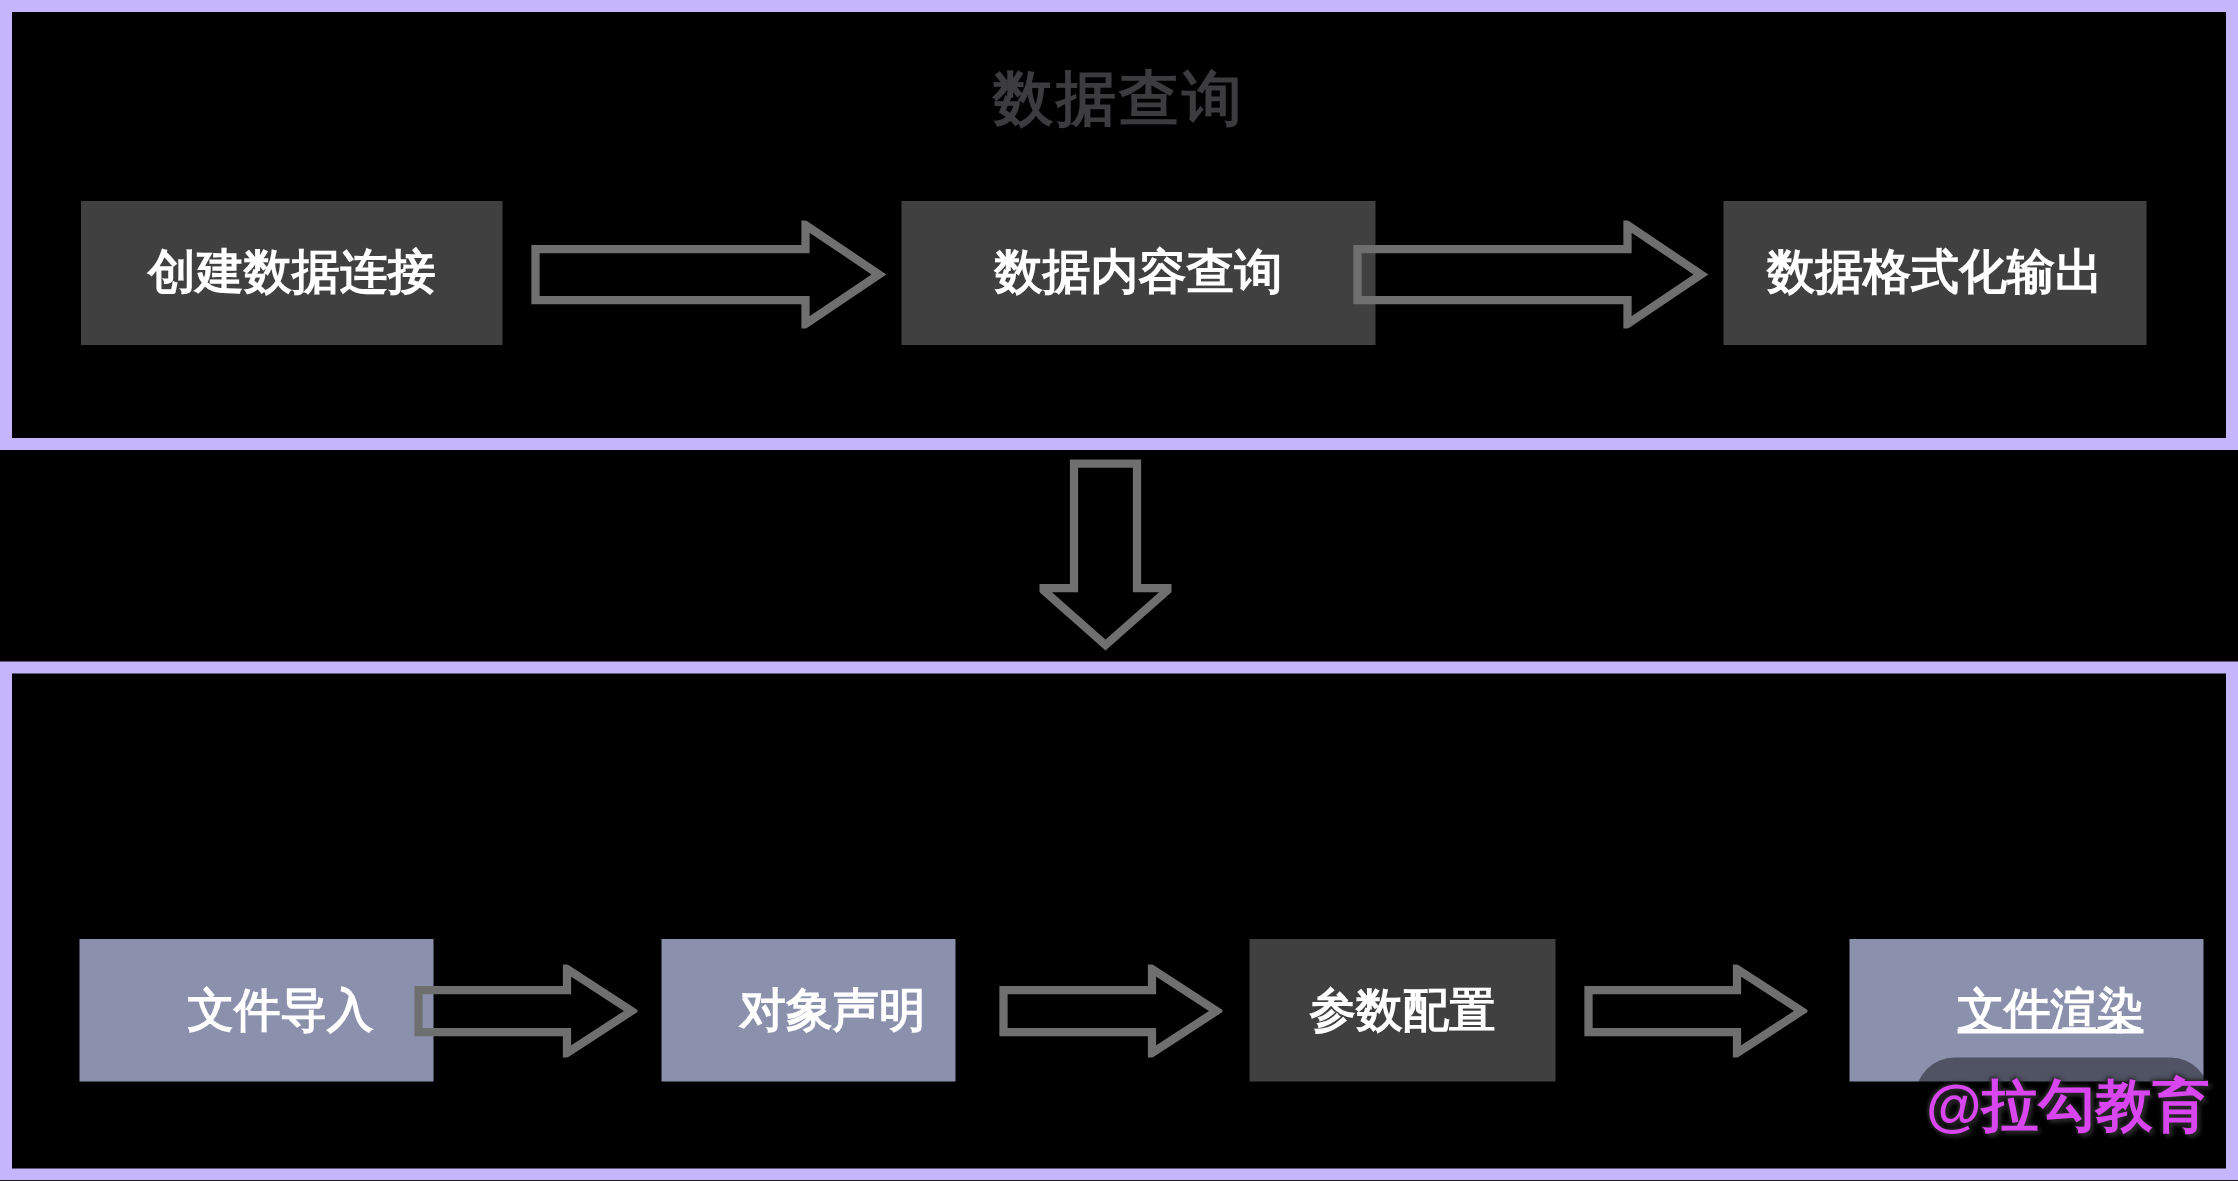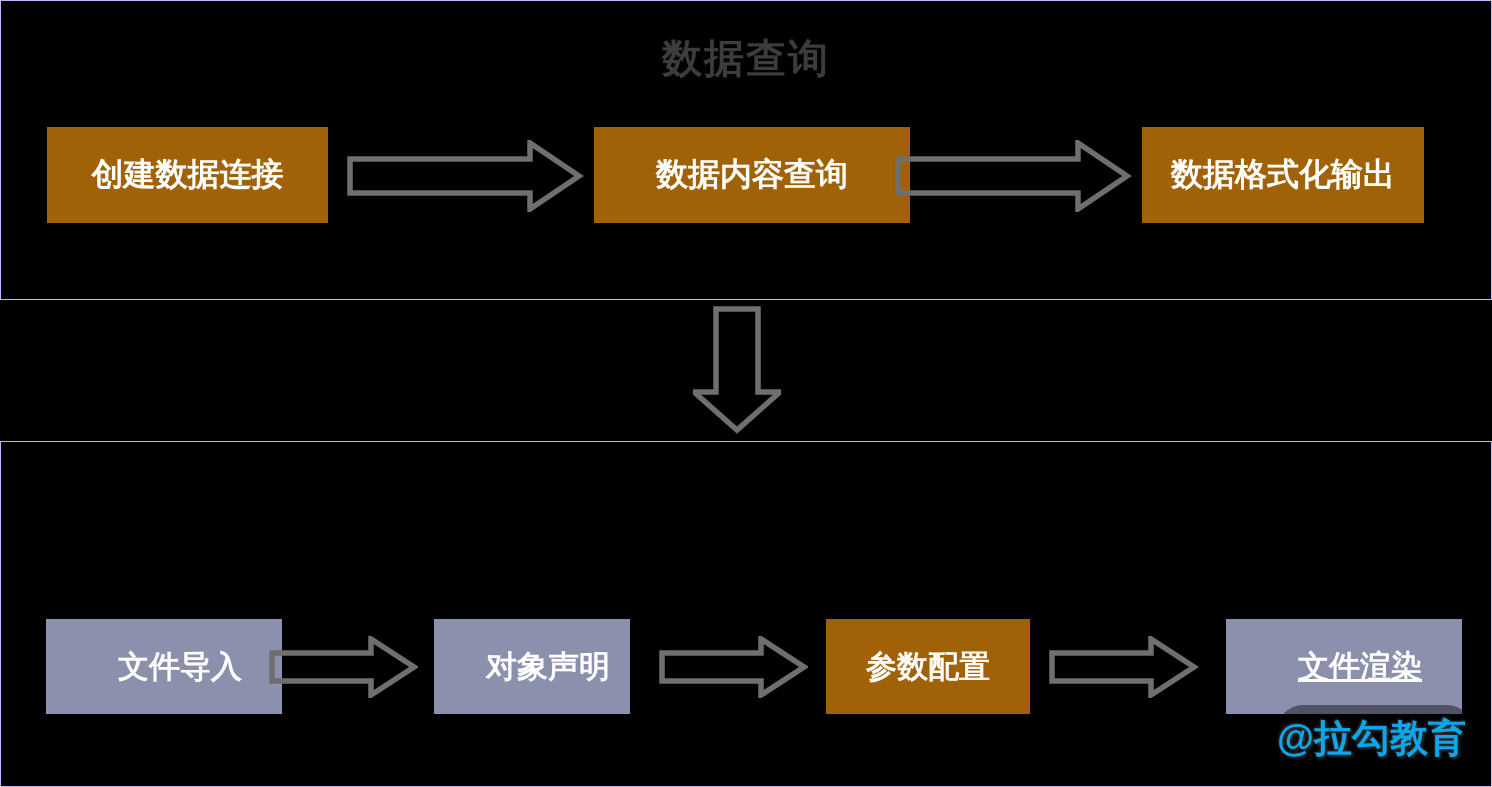--- a/index.html
+++ b/index.html
@@ -12,21 +12,21 @@
     position: relative;
     width: 1492px;
     height: 787px;
     background: #000000;
     overflow: hidden;
   }
   .section {
     position: absolute;
     left: 0;
     width: 1492px;
-    border: 1px solid #c4b5fd;
+    border: 8px solid #c4b5fd;
     box-sizing: border-box;
     background: #000000;
   }
   .section-top { top: 0; height: 300px; }
   .section-bottom { top: 441px; height: 346px; }
   .section-title {
     position: absolute;
     left: 0;
     width: 100%;
     text-align: center;
@@ -39,21 +39,21 @@
   .section-bottom .section-title { top: 50px; }
   .step {
     position: absolute;
     display: flex;
     align-items: center;
     justify-content: center;
     font-weight: bold;
     color: #ffffff;
     text-align: center;
   }
-  .salmon { background: #a16207; }
+  .salmon { background: #404040; }
   .purple { background: #8b90ad; padding-left: 32px; }
   .row-top .step { top: 126px; height: 96px; font-size: 32px; }
   .step-t1 { left: 46px;   width: 281px; }
   .step-t2 { left: 593px;  width: 316px; }
   .step-t3 { left: 1141px; width: 282px; }
   .row-bottom .step { top: 177px; height: 95px; font-size: 31px; }
   .step-b1 { left: 45px;   width: 204px; }
   .step-b2 { left: 433px;  width: 164px; }
   .step-b3 { left: 825px;  width: 204px; }
   .step-b4 { left: 1225px; width: 204px; text-decoration: underline; }
@@ -78,24 +78,24 @@
     width: 196px;
     height: 70px;
     background: rgba(0, 0, 0, 0.42);
     border-radius: 26px;
   }
   .watermark-text {
     position: absolute;
     left: 1277px;
     top: 716px;
     width: 196px;
-    text-align: left;
+    text-align: right;
     font-size: 38px;
     font-weight: bold;
-    color: #0ea5e9;
+    color: #d946ef;
     line-height: 44px;
     text-shadow: 2px 2px 3px #2b2b2b, -1px -1px 2px #2b2b2b, 0 0 4px #1e1e1e;
     white-space: nowrap;
   }
   svg polygon { fill: none; stroke: #6f6f6f; stroke-width: 5.5; }
 </style>
 </head>
 <body>
 
 <div class="canvas">

